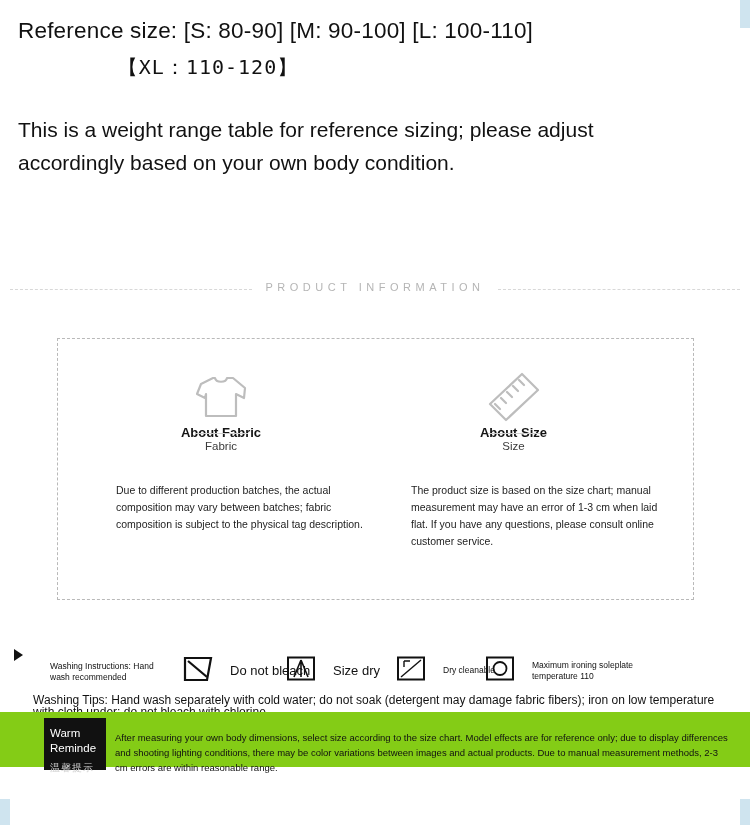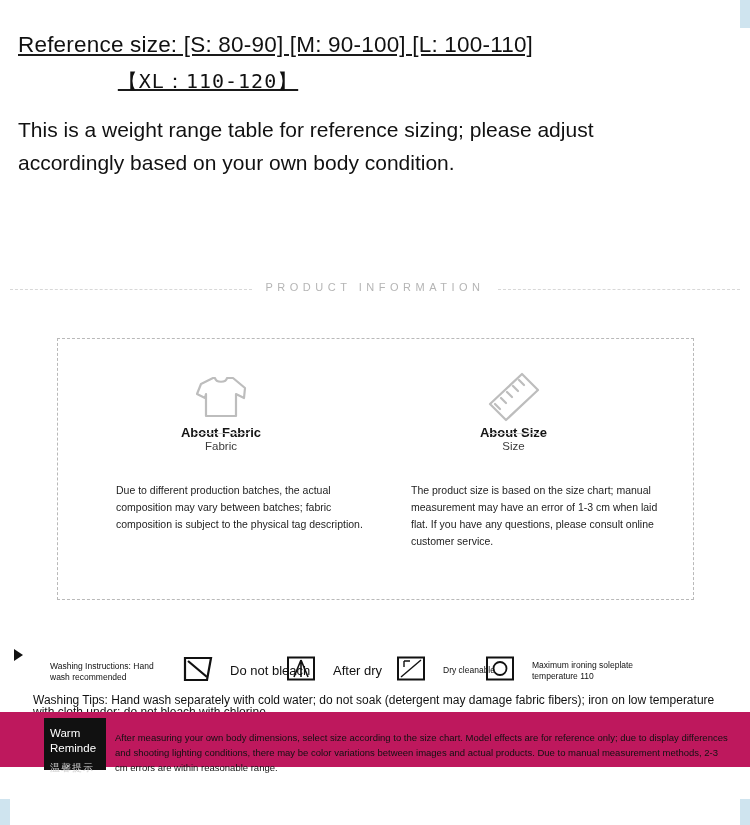--- a/index.html
+++ b/index.html
@@ -13,23 +13,22 @@
     position: relative;
     font-family: "Liberation Sans", sans-serif;
     color: #1a1a1a;
     overflow: hidden;
   }
 
   
   .size-ref {
     position: absolute;
     left: 18px;
-    top: 30px;
+    top: 16px;
     width: 714px;
-    text-decoration: underline;
   }
   .size-ref-line1 {
     font-size: 22.5px;
     line-height: 30px;
     color: #111;
     letter-spacing: 0.2px;
   }
   .size-ref-line2 {
     font-family: "DejaVu Sans Mono", monospace;
     font-size: 20px;
@@ -168,21 +167,21 @@
     line-height: 12px;
   }
 
   
   .warm-wrap {
     position: absolute;
     left: 0;
     top: 712px;
     width: 750px;
     height: 55px;
-    background: #be185d;
+    background: #84cc16;
   }
   .warm-badge {
     position: absolute;
     left: 44px;
     top: 6px;
     width: 62px;
     height: 52px;
     background: #111;
     color: #fff;
     font-size: 11.5px;
@@ -293,21 +292,21 @@
     <div class="care-label big">Do not bleach</div>
   </div>
 
   <div class="care-item" style="left:286px; top:10px;">
     <span>
       <svg width="30" height="27" viewBox="0 0 30 27">
         <rect x="2" y="2.5" width="26" height="22" fill="none" stroke="#111" stroke-width="2"></rect>
         <path d="M15 5 L8 22 M15 5 L22 22 M15 5 L15 22" stroke="#111" stroke-width="1.6"></path>
       </svg>
     </span>
-    <div class="care-label big">After dry</div>
+    <div class="care-label big">Size dry</div>
   </div>
 
   <div class="care-item" style="left:396px; top:10px;">
     <span>
       <svg width="30" height="27" viewBox="0 0 30 27">
         <rect x="2" y="2.5" width="26" height="22" fill="none" stroke="#111" stroke-width="2"></rect>
         <path d="M5 22 L25 5" stroke="#111" stroke-width="1.4"></path>
         <path d="M8 6 L14 6 M8 6 L8 12" stroke="#111" stroke-width="1.4"></path>
       </svg>
     </span>

